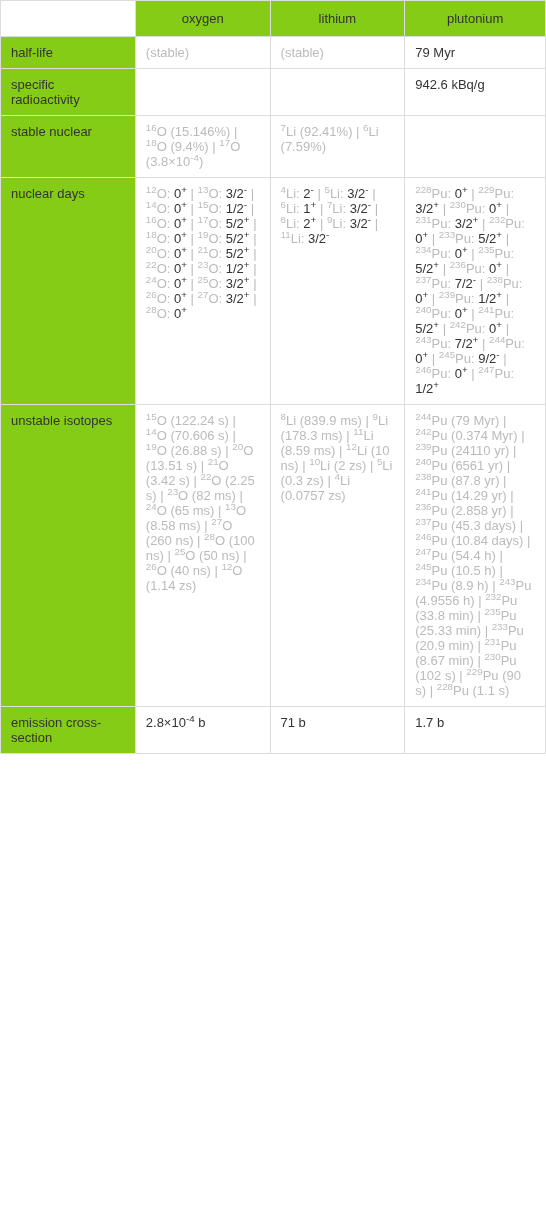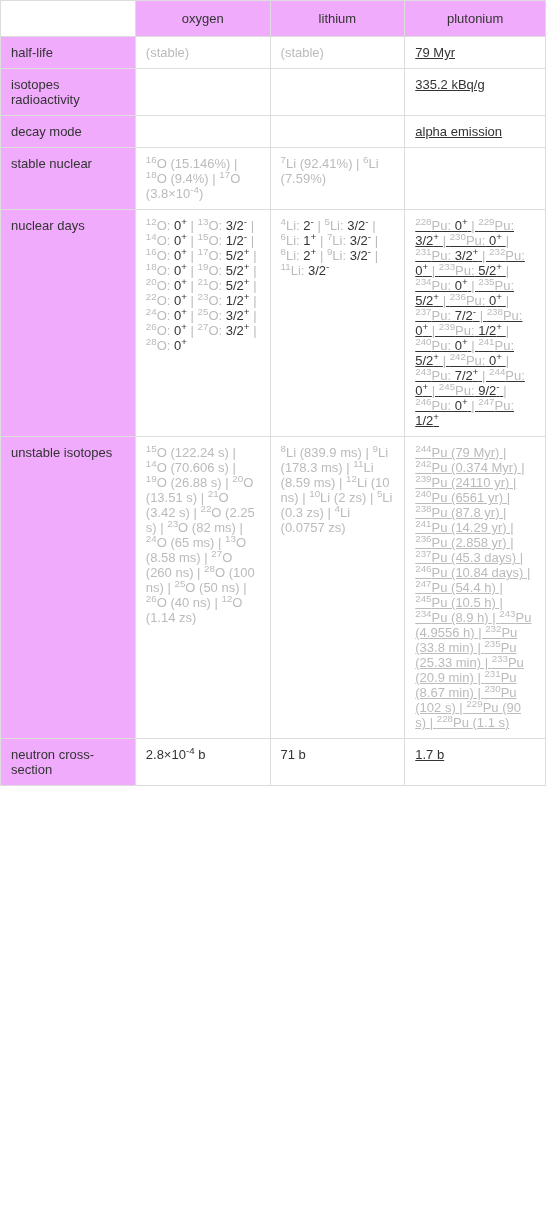--- a/index.html
+++ b/index.html
@@ -20,42 +20,41 @@
     }
     th, td {
       border: 1px solid #ddd;
       padding: 8px 10px;
       text-align: left;
       vertical-align: top;
     }
     th {
       font-weight: normal;
       color: #333;
-      background: #f0abfc;
+      background: #84cc16;
     }
     thead th {
       text-align: center;
       padding: 10px;
     }
     thead th:first-child {
       background: #fff;
     }
     tbody th {
       font-weight: normal;
       width: 135px;
     }
     td.oxygen {
       width: 135px;
     }
     td.lithium {
       width: 135px;
     }
     td.plutonium {
       width: 141px;
-      text-decoration: underline;
     }
     .muted {
       color: #bbb;
     }
     sup {
       font-size: 0.75em;
       vertical-align: super;
       line-height: 0;
     }
   </style>
@@ -72,49 +71,43 @@
     </tr>
   </thead>
   <tbody>
     <tr>
       <th>half-life</th>
       <td class="oxygen muted">(stable)</td>
       <td class="lithium muted">(stable)</td>
       <td class="plutonium">79 Myr</td>
     </tr>
     <tr>
-      <th>isotopes radioactivity</th>
+      <th>specific radioactivity</th>
       <td class="oxygen"></td>
       <td class="lithium"></td>
-      <td class="plutonium">335.2 kBq/g</td>
-    </tr>
-    <tr>
-      <th>decay mode</th>
-      <td class="oxygen"></td>
-      <td class="lithium"></td>
-      <td class="plutonium">alpha emission</td>
+      <td class="plutonium">942.6 kBq/g</td>
     </tr>
     <tr>
       <th>stable nuclear</th>
       <td class="oxygen muted"><sup>16</sup>O <span class="muted">(15.146%)</span> | <sup>18</sup>O <span class="muted">(9.4%)</span> | <sup>17</sup>O <span class="muted">(3.8×10<sup>-4</sup>)</span></td>
       <td class="lithium muted"><sup>7</sup>Li <span class="muted">(92.41%)</span> | <sup>6</sup>Li <span class="muted">(7.59%)</span></td>
       <td class="plutonium"></td>
     </tr>
     <tr>
       <th>nuclear days</th>
       <td class="oxygen"><span class="muted"><sup>12</sup>O:</span> 0<sup>+</sup> <span class="muted">| <sup>13</sup>O:</span> 3/2<sup>-</sup> <span class="muted">| <sup>14</sup>O:</span> 0<sup>+</sup> <span class="muted">| <sup>15</sup>O:</span> 1/2<sup>-</sup> <span class="muted">| <sup>16</sup>O:</span> 0<sup>+</sup> <span class="muted">| <sup>17</sup>O:</span> 5/2<sup>+</sup> <span class="muted">| <sup>18</sup>O:</span> 0<sup>+</sup> <span class="muted">| <sup>19</sup>O:</span> 5/2<sup>+</sup> <span class="muted">| <sup>20</sup>O:</span> 0<sup>+</sup> <span class="muted">| <sup>21</sup>O:</span> 5/2<sup>+</sup> <span class="muted">| <sup>22</sup>O:</span> 0<sup>+</sup> <span class="muted">| <sup>23</sup>O:</span> 1/2<sup>+</sup> <span class="muted">| <sup>24</sup>O:</span> 0<sup>+</sup> <span class="muted">| <sup>25</sup>O:</span> 3/2<sup>+</sup> <span class="muted">| <sup>26</sup>O:</span> 0<sup>+</sup> <span class="muted">| <sup>27</sup>O:</span> 3/2<sup>+</sup> <span class="muted">| <sup>28</sup>O:</span> 0<sup>+</sup></td>
       <td class="lithium"><span class="muted"><sup>4</sup>Li:</span> 2<sup>-</sup> <span class="muted">| <sup>5</sup>Li:</span> 3/2<sup>-</sup> <span class="muted">| <sup>6</sup>Li:</span> 1<sup>+</sup> <span class="muted">| <sup>7</sup>Li:</span> 3/2<sup>-</sup> <span class="muted">| <sup>8</sup>Li:</span> 2<sup>+</sup> <span class="muted">| <sup>9</sup>Li:</span> 3/2<sup>-</sup> <span class="muted">| <sup>11</sup>Li:</span> 3/2<sup>-</sup></td>
       <td class="plutonium"><span class="muted"><sup>228</sup>Pu:</span> 0<sup>+</sup> <span class="muted">| <sup>229</sup>Pu:</span> 3/2<sup>+</sup> <span class="muted">| <sup>230</sup>Pu:</span> 0<sup>+</sup> <span class="muted">| <sup>231</sup>Pu:</span> 3/2<sup>+</sup> <span class="muted">| <sup>232</sup>Pu:</span> 0<sup>+</sup> <span class="muted">| <sup>233</sup>Pu:</span> 5/2<sup>+</sup> <span class="muted">| <sup>234</sup>Pu:</span> 0<sup>+</sup> <span class="muted">| <sup>235</sup>Pu:</span> 5/2<sup>+</sup> <span class="muted">| <sup>236</sup>Pu:</span> 0<sup>+</sup> <span class="muted">| <sup>237</sup>Pu:</span> 7/2<sup>-</sup> <span class="muted">| <sup>238</sup>Pu:</span> 0<sup>+</sup> <span class="muted">| <sup>239</sup>Pu:</span> 1/2<sup>+</sup> <span class="muted">| <sup>240</sup>Pu:</span> 0<sup>+</sup> <span class="muted">| <sup>241</sup>Pu:</span> 5/2<sup>+</sup> <span class="muted">| <sup>242</sup>Pu:</span> 0<sup>+</sup> <span class="muted">| <sup>243</sup>Pu:</span> 7/2<sup>+</sup> <span class="muted">| <sup>244</sup>Pu:</span> 0<sup>+</sup> <span class="muted">| <sup>245</sup>Pu:</span> 9/2<sup>-</sup> <span class="muted">| <sup>246</sup>Pu:</span> 0<sup>+</sup> <span class="muted">| <sup>247</sup>Pu:</span> 1/2<sup>+</sup></td>
     </tr>
     <tr>
       <th>unstable isotopes</th>
       <td class="oxygen muted"><sup>15</sup>O <span class="muted">(122.24 s)</span> | <sup>14</sup>O <span class="muted">(70.606 s)</span> | <sup>19</sup>O <span class="muted">(26.88 s)</span> | <sup>20</sup>O <span class="muted">(13.51 s)</span> | <sup>21</sup>O <span class="muted">(3.42 s)</span> | <sup>22</sup>O <span class="muted">(2.25 s)</span> | <sup>23</sup>O <span class="muted">(82 ms)</span> | <sup>24</sup>O <span class="muted">(65 ms)</span> | <sup>13</sup>O <span class="muted">(8.58 ms)</span> | <sup>27</sup>O <span class="muted">(260 ns)</span> | <sup>28</sup>O <span class="muted">(100 ns)</span> | <sup>25</sup>O <span class="muted">(50 ns)</span> | <sup>26</sup>O <span class="muted">(40 ns)</span> | <sup>12</sup>O <span class="muted">(1.14 zs)</span></td>
       <td class="lithium muted"><sup>8</sup>Li <span class="muted">(839.9 ms)</span> | <sup>9</sup>Li <span class="muted">(178.3 ms)</span> | <sup>11</sup>Li <span class="muted">(8.59 ms)</span> | <sup>12</sup>Li <span class="muted">(10 ns)</span> | <sup>10</sup>Li <span class="muted">(2 zs)</span> | <sup>5</sup>Li <span class="muted">(0.3 zs)</span> | <sup>4</sup>Li <span class="muted">(0.0757 zs)</span></td>
       <td class="plutonium muted"><sup>244</sup>Pu <span class="muted">(79 Myr)</span> | <sup>242</sup>Pu <span class="muted">(0.374 Myr)</span> | <sup>239</sup>Pu <span class="muted">(24110 yr)</span> | <sup>240</sup>Pu <span class="muted">(6561 yr)</span> | <sup>238</sup>Pu <span class="muted">(87.8 yr)</span> | <sup>241</sup>Pu <span class="muted">(14.29 yr)</span> | <sup>236</sup>Pu <span class="muted">(2.858 yr)</span> | <sup>237</sup>Pu <span class="muted">(45.3 days)</span> | <sup>246</sup>Pu <span class="muted">(10.84 days)</span> | <sup>247</sup>Pu <span class="muted">(54.4 h)</span> | <sup>245</sup>Pu <span class="muted">(10.5 h)</span> | <sup>234</sup>Pu <span class="muted">(8.9 h)</span> | <sup>243</sup>Pu <span class="muted">(4.9556 h)</span> | <sup>232</sup>Pu <span class="muted">(33.8 min)</span> | <sup>235</sup>Pu <span class="muted">(25.33 min)</span> | <sup>233</sup>Pu <span class="muted">(20.9 min)</span> | <sup>231</sup>Pu <span class="muted">(8.67 min)</span> | <sup>230</sup>Pu <span class="muted">(102 s)</span> | <sup>229</sup>Pu <span class="muted">(90 s)</span> | <sup>228</sup>Pu <span class="muted">(1.1 s)</span></td>
     </tr>
     <tr>
-      <th>neutron cross-section</th>
+      <th>emission cross-section</th>
       <td class="oxygen">2.8×10<sup>-4</sup> b</td>
       <td class="lithium">71 b</td>
       <td class="plutonium">1.7 b</td>
     </tr>
   </tbody>
 </table>
 
 </body></html>

